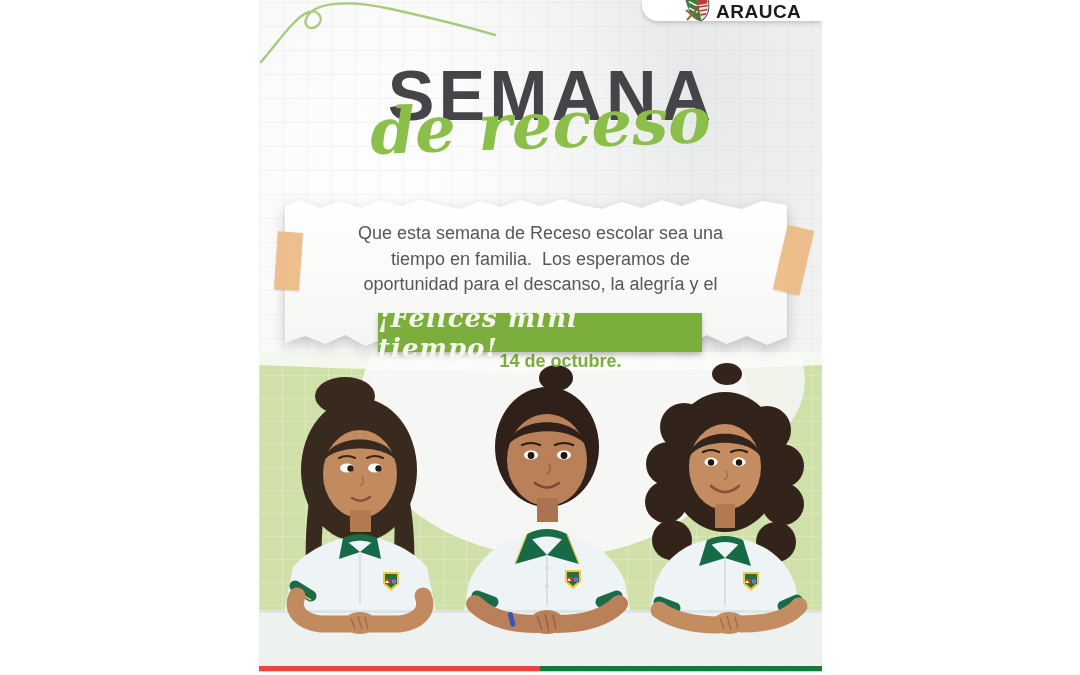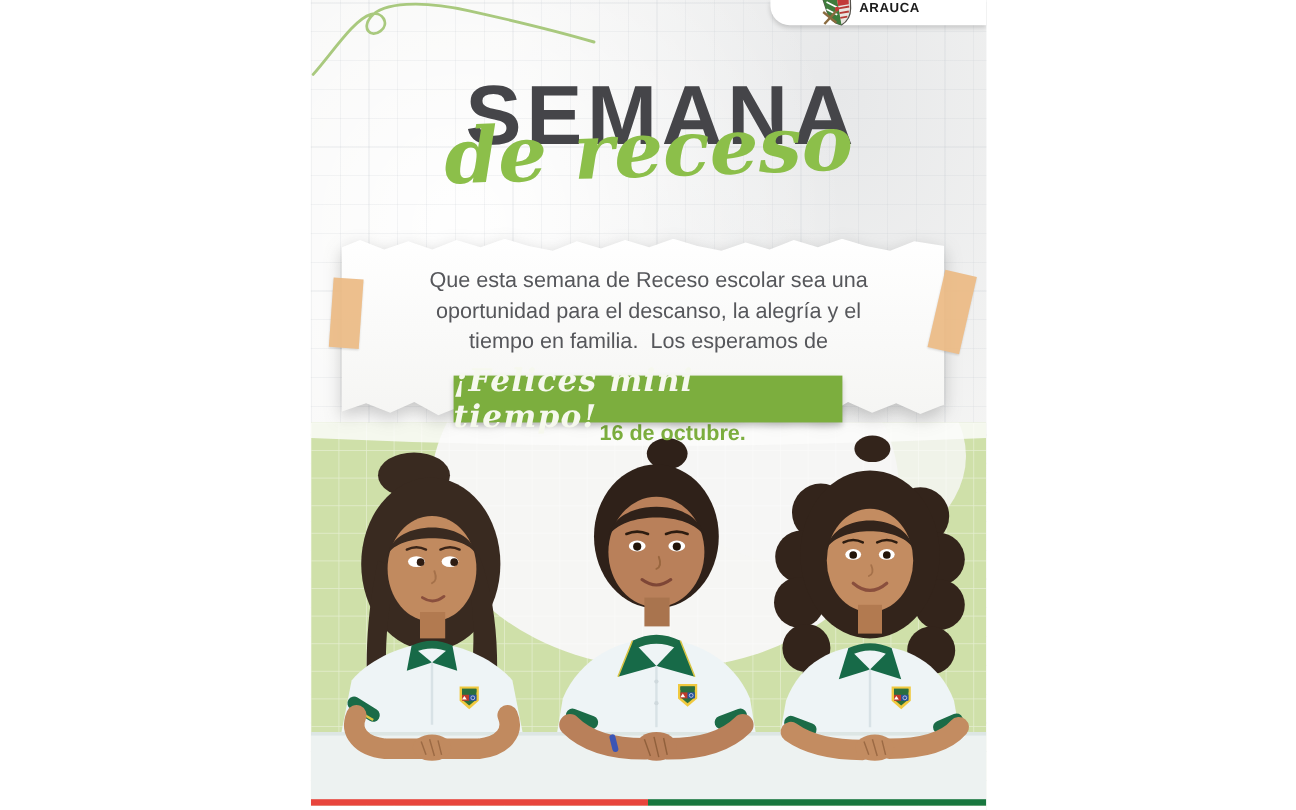--- a/index.html
+++ b/index.html
@@ -10,21 +10,21 @@
     background-image:
       repeating-linear-gradient(0deg, rgba(188,194,201,.16) 0 1px, transparent 1px 24px),
       repeating-linear-gradient(90deg, rgba(188,194,201,.16) 0 1px, transparent 1px 24px),
       radial-gradient(ellipse at 22% 28%, rgba(255,255,255,.95), transparent 52%),
       radial-gradient(ellipse at 78% 12%, rgba(203,206,211,.35), transparent 45%),
       radial-gradient(ellipse at 55% 55%, rgba(208,211,215,.30), transparent 42%);}
   .squiggle{position:absolute;left:0;top:0;}
   .brand-card{position:absolute;right:0;top:0;width:180px;height:21px;background:#ffffff;
     border-bottom-left-radius:16px;box-shadow:0 2px 4px rgba(0,0,0,.18);}
   .brand-crest{position:absolute;left:42px;top:-2px;}
-  .brand-name{position:absolute;left:74px;top:1px;font-weight:900;font-size:11px;
+  .brand-name{position:absolute;left:74px;top:1px;font-weight:900;font-size:19px;
     letter-spacing:.5px;color:#1b1b1b;font-family:"Liberation Sans",sans-serif;}
   .title-semana{position:absolute;top:56px;left:0;width:100%;box-sizing:border-box;padding-left:22px;
     text-align:center;font-weight:800;font-size:70px;letter-spacing:4px;
     color:var(--title-dark,#454549);z-index:2;}
   .title-receso{position:absolute;top:88px;left:0;width:100%;text-align:center;
     font-family:"DejaVu Serif",serif;font-style:italic;font-weight:bold;font-size:64px;
     color:var(--script-green,#8cbf4a);transform:rotate(-2deg);z-index:3;}
   .torn-wrap{position:absolute;left:26px;top:196px;width:502px;height:154px;
     filter:drop-shadow(0 5px 7px rgba(60,60,60,.28));z-index:4;}
   .torn{width:100%;height:100%;background:linear-gradient(180deg,#ffffff 0%,#f5f5f3 100%);
@@ -63,25 +63,25 @@
     <div class="title-receso">de receso</div>
 
     <div class="torn-wrap">
       <div class="torn"></div>
     </div>
     <div class="tape tape-left"></div>
     <div class="tape tape-right"></div>
 
     <div class="note">
       <div>Que esta semana de Receso escolar sea una</div>
+      <div>tiempo en familia.  Los esperamos de</div>
       <div>oportunidad para el descanso, la alegría y el</div>
-      <div>tiempo en familia.  Los esperamos de</div>
       <div>
         <span>regreso el</span>
-        <strong class="hl">16 de octubre.</strong>
+        <strong class="hl">14 de octubre.</strong>
       </div>
     </div>
 
     <div class="photo" role="img" aria-label="Tres niñas sonrientes con uniforme escolar blanco y verde apoyadas sobre un muro blanco">
       <svg width="563" height="323" viewBox="0 0 563 323">
         <defs>
           <pattern id="grid" width="23" height="23" patternUnits="userSpaceOnUse">
             <path d="M 23 0 L 0 0 0 23" fill="none" stroke="#ffffff" stroke-width="1.2"></path>
           </pattern>
           <g id="crest">

